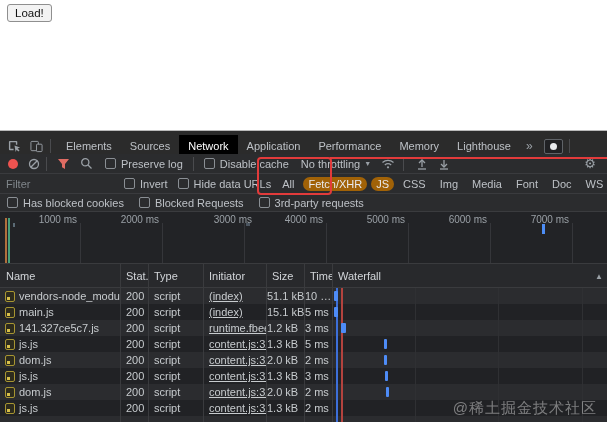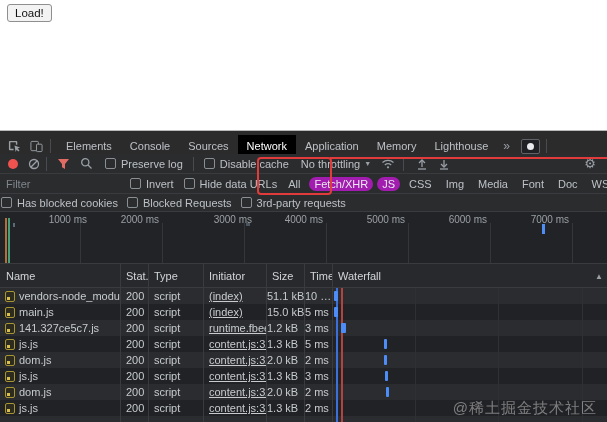--- a/index.html
+++ b/index.html
@@ -40,26 +40,26 @@
   .tb-right { margin-left:auto; margin-right:6px; }
 
   
   .filterbar { position:absolute; top:43px; left:0; right:0; height:20px; display:flex; align-items:center;
     border-bottom:1px solid #3a3b3e; background:#2b2c2e; }
   .filter-input { width:112px; margin-left:6px; background:transparent; border:none; outline:none;
     color:#bdc1c6; font-size:11px; font-family:"Liberation Sans",sans-serif; }
   .filter-input::placeholder { color:#80868b; }
   .pills { display:flex; align-items:center; gap:4px; margin-left:6px; }
   .pill { padding:1px 5px; border-radius:9px; color:#bdc1c6; white-space:nowrap; }
-  .pill.on { background:#a21caf; color:#e8eaed; }
+  .pill.on { background:#a16207; color:#e8eaed; }
 
   
   .advbar { position:absolute; top:63px; left:0; right:0; height:18px; display:flex; align-items:center;
     border-bottom:1px solid #3a3b3e; background:#2b2c2e; }
-  .advbar .tb-group { margin-left:1px; margin-right:8px; }
+  .advbar .tb-group { margin-left:7px; margin-right:8px; }
 
   
   .overview { position:absolute; top:81px; left:0; right:0; height:52px; background:#222326; border-bottom:1px solid #3a3b3e; }
   .rl { position:absolute; top:2px; width:56px; text-align:right; font-size:10px; color:#9aa0a6; }
   .ov-grid { position:absolute; top:11px; bottom:0; width:1px; background:#35363a; }
   .ov-mark { position:absolute; }
 
   
   .tablehead { position:absolute; top:133px; left:0; right:0; height:24px; background:#28292c;
     border-bottom:1px solid #3a3b3e; display:grid; grid-template-columns:120px 28px 55px 63px 38px 28px auto;
@@ -107,24 +107,24 @@
           </svg>
       </span>
       <span class="ico">
         <svg width="13" height="13" viewBox="0 0 14 14">
             <rect x="1" y="1.5" width="8" height="10" rx="1" fill="none" stroke="#9aa0a6"></rect>
             <rect x="7" y="4.5" width="6" height="8" rx="1" fill="#2b2b2b" stroke="#9aa0a6"></rect>
           </svg>
       </span>
       <span class="vdiv"></span>
       <span class="tab">Elements</span>
-      <span class="tab">Console</span>
       <span class="tab">Sources</span>
       <span class="tab selected">Network</span>
       <span class="tab">Application</span>
+      <span class="tab">Performance</span>
       <span class="tab">Memory</span>
       <span class="tab">Lighthouse</span>
       <span class="more-tabs">»</span>
       <span class="badge">
         <span class="dot-white"></span>
 
       </span>
 
       <span class="vdiv"></span>
 
@@ -183,21 +183,21 @@
             <path d="M6 2v7" stroke="#9aa0a6" stroke-width="1.3" fill="none"></path>
             <path d="M3 6l3 3 3-3" stroke="#9aa0a6" stroke-width="1.3" fill="none"></path>
             <path d="M2 11h8" stroke="#9aa0a6" stroke-width="1.3"></path>
           </svg>
       </span>
       <span class="glyph tb-right">⚙</span>
     </div>
 
     <div class="filterbar">
       <input class="filter-input" type="text" placeholder="Filter" style="">
-      <span class="tb-group" style="">
+      <span class="tb-group" style="margin-left:6px">
         <span class="cb"></span>
         <span class="cb-lab">Invert</span>
       </span>
       <span class="tb-group" style="margin-left:10px">
         <span class="cb"></span>
         <span class="cb-lab">Hide data URLs</span>
       </span>
       <span class="pills">
         <span class="pill">All</span>
         <span class="pill on">Fetch/XHR</span>
@@ -221,21 +221,21 @@
         <span class="cb"></span>
         <span class="cb-lab">Blocked Requests</span>
       </span>
       <span class="tb-group">
         <span class="cb"></span>
         <span class="cb-lab">3rd-party requests</span>
       </span>
     </div>
 
     <div class="overview">
-      <span class="rl" style="left:31px">1000 ms</span>
+      <span class="rl" style="left:21px">1000 ms</span>
       <span class="rl" style="left:103px">2000 ms</span>
       <span class="rl" style="left:196px">3000 ms</span>
       <span class="rl" style="left:267px">4000 ms</span>
       <span class="rl" style="left:349px">5000 ms</span>
       <span class="rl" style="left:431px">6000 ms</span>
       <span class="rl" style="left:513px">7000 ms</span>
       <span class="ov-grid" style="left:80px"></span>
       <span class="ov-grid" style="left:162px"></span>
       <span class="ov-grid" style="left:244px"></span>
       <span class="ov-grid" style="left:326px"></span>
@@ -274,21 +274,21 @@
         <span></span>
       </div>
       <div class="trow" style="top:16px">
         <span class="c name-cell">
             <i class="script-icon"></i>
             <span>main.js</span>
           </span>
         <span class="c">200</span>
         <span class="c">script</span>
         <span class="c link">(index)</span>
-        <span class="c num">15.0 kB</span>
+        <span class="c num">15.1 kB</span>
         <span class="c num">5 ms</span>
         <span></span>
       </div>
       <div class="trow" style="top:32px">
         <span class="c name-cell">
             <i class="script-icon"></i>
             <span>141.327ce5c7.js</span>
           </span>
         <span class="c">200</span>
         <span class="c">script</span>

